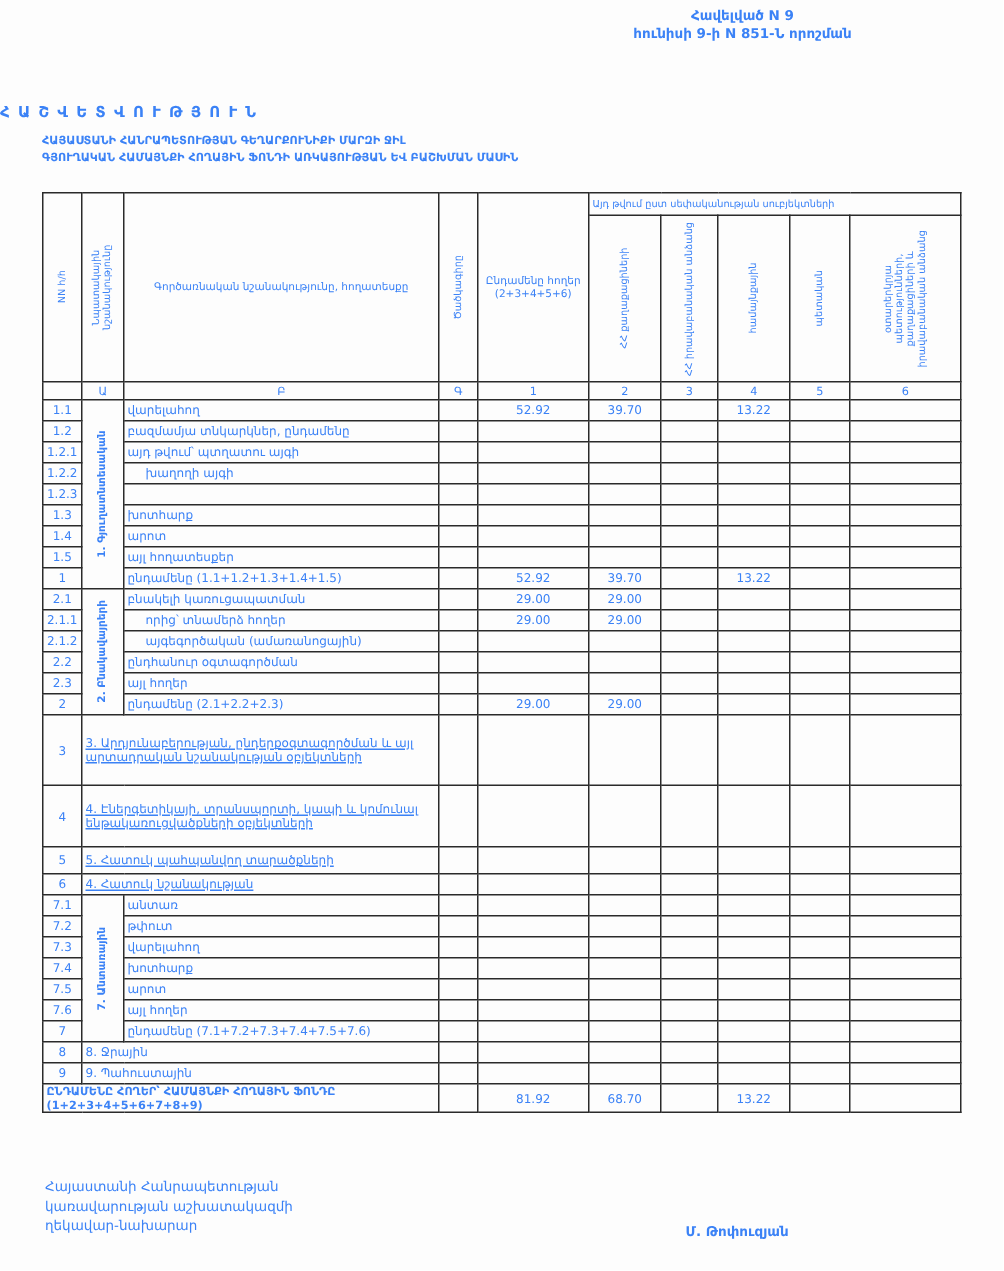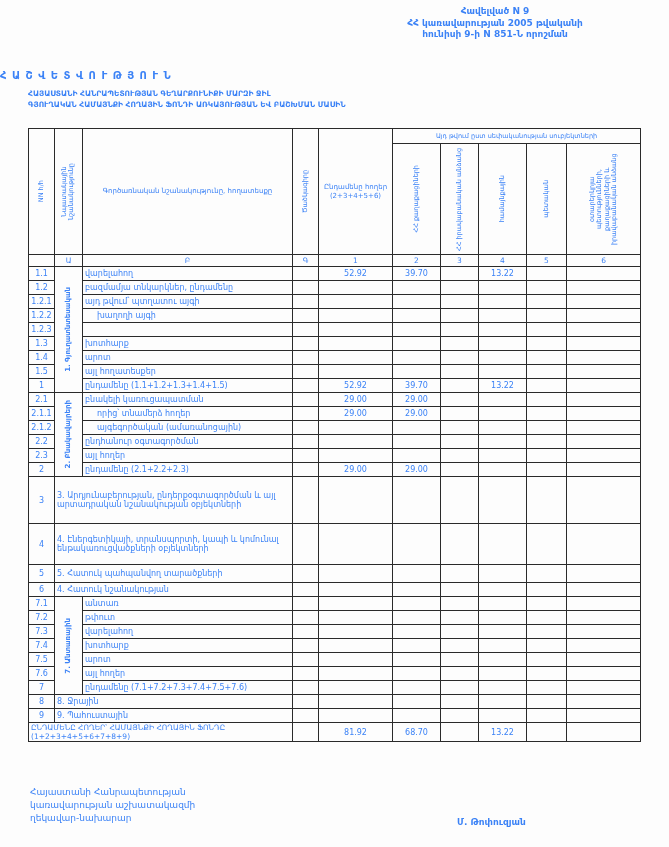--- a/index.html
+++ b/index.html
@@ -12,50 +12,49 @@
     font-size:9px; font-weight:bold; line-height:1.3; }
   
   .titleblock { position:absolute; top:70px; left:0; width:100%; text-align:left; }
   .title-main { font-size:10px; font-weight:bold; letter-spacing:1px; margin-bottom:7px; }
   .title-sub { font-size:7.5px; font-weight:bold; line-height:1.5;padding-left:28px; }
   
   .tablewrap { position:absolute; top:128px; left:28px; }
   table { border-collapse:collapse; table-layout:fixed; width:612px; }
   th, td { border:1px solid #2a2a2a; padding:0 2px; font-size:8px; vertical-align:middle;
     overflow:hidden; font-weight:normal; }
-  thead th.group { height:14px; font-size:6.5px; text-align:center; }
+  thead th.group { height:14px; font-size:6.5px; text-align:left; }
   thead tr.vrow th { height:110px; }
   .vtext { writing-mode:vertical-rl; transform:rotate(180deg); display:block; margin:0 auto;
     font-size:6.5px; line-height:1.15; text-align:center; max-height:106px; }
   .vtext.b { font-weight:bold; font-size:7px; }
   .hhead { text-align:center; font-size:7px; line-height:1.2; }
   tr.letters td { height:11px; text-align:center; font-size:7.5px; }
   tbody td { height:13px; }
   td.num { text-align:center; white-space:nowrap; }
   td.sect { width:28px; }
   td.lbl { text-align:left; }
   td.lbl.ind { padding-left:14px; }
   td.val { text-align:center; }
   tr.tall1 td { height:46px; }
   tr.tall2 td { height:40px; }
   tr.mid td { height:17px; }
-  td.wrap { white-space:normal; line-height:1.15; }
-  td.grand { font-weight:normal; font-size:7.5px; }
+  td.wrap { white-space:normal; line-height:1.15;text-decoration:underline; }
+  td.grand { font-weight:bold; font-size:7.5px; }
   
   .footer-left { position:absolute; left:30px; top:786px; font-size:9px; font-weight:normal; line-height:1.45; }
   .signature { position:absolute; left:457px; top:817px; font-size:9px; font-weight:bold; }
 </style>
 </head>
 <body>
 
 <div class="page">
 
   <div class="appendix">
     <div>Հավելված N 9</div>
-    <div>ՀՀ կառավարության 2005 թվականի</div>
     <div>հունիսի 9-ի N 851-Ն որոշման</div>
   </div>
 
   <div class="titleblock">
     <div class="title-main">Հ Ա Շ Վ Ե Տ Վ Ո Ւ Թ Յ Ո Ւ Ն</div>
     <div class="title-sub">ՀԱՅԱՍՏԱՆԻ ՀԱՆՐԱՊԵՏՈՒԹՅԱՆ ԳԵՂԱՐՔՈՒՆԻՔԻ ՄԱՐԶԻ ՋԻԼ</div>
     <div class="title-sub">ԳՅՈՒՂԱԿԱՆ ՀԱՄԱՅՆՔԻ ՀՈՂԱՅԻՆ ՖՈՆԴԻ ԱՌԿԱՅՈՒԹՅԱՆ ԵՎ ԲԱՇԽՄԱՆ ՄԱՍԻՆ</div>
   </div>
 
   <div class="tablewrap">

